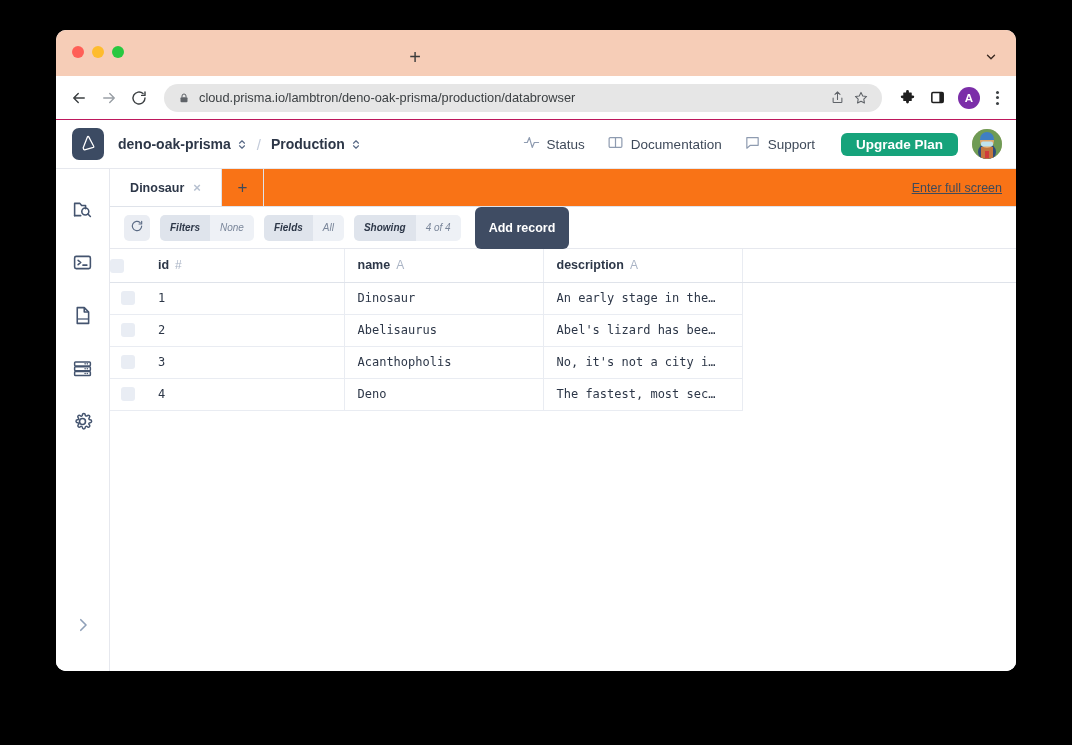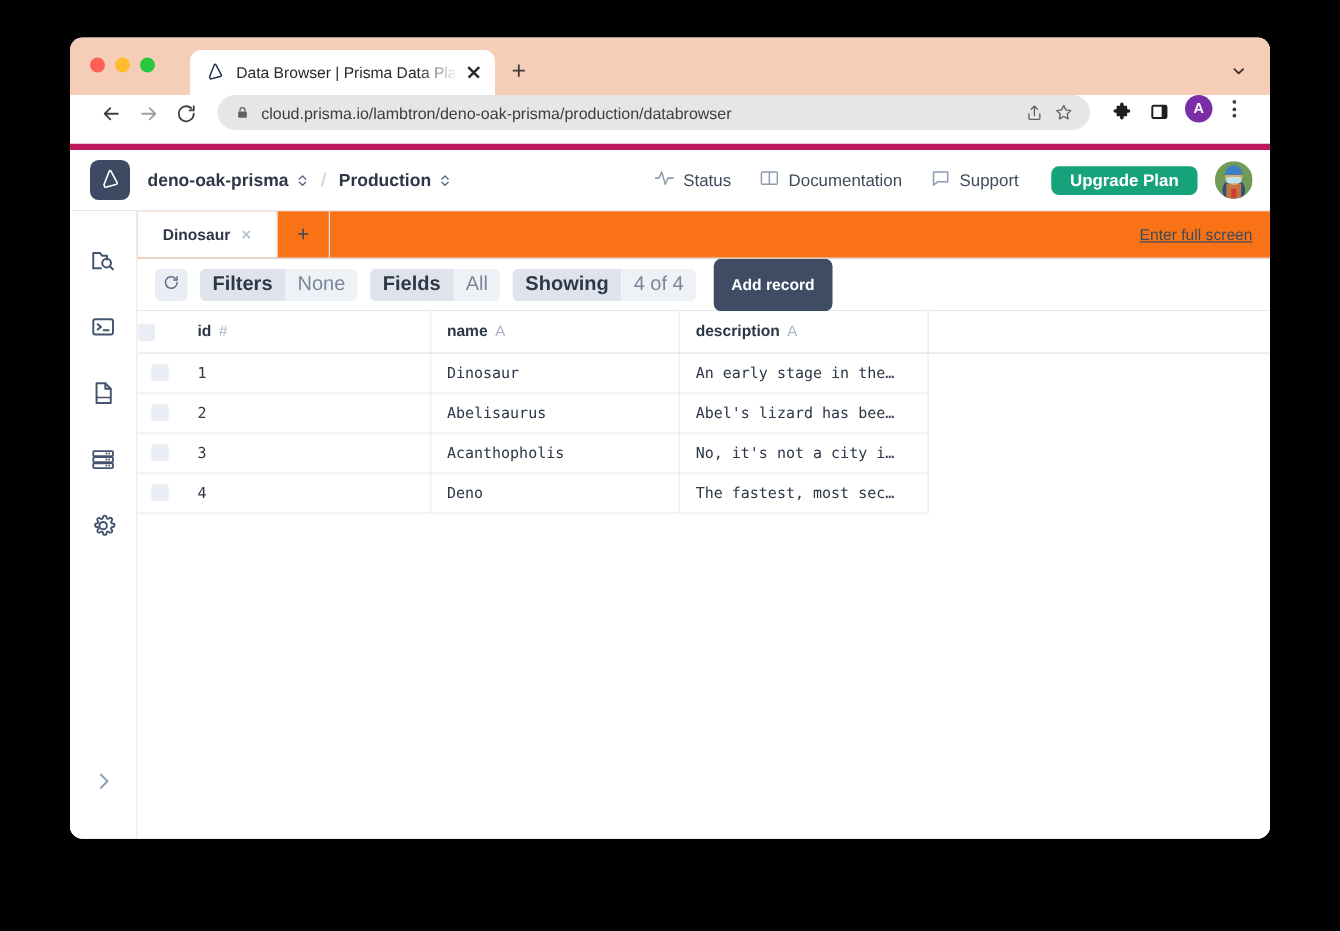--- a/index.html
+++ b/index.html
@@ -85,22 +85,23 @@
     right: 14px; bottom: 8px;
     width: 22px; height: 22px;
     display: flex; align-items: center; justify-content: center;
   }
 
   
   .toolbar {
     height: 44px;
     background: #ffffff;
     display: flex;
-    padding: 0 18px;
-    border-bottom: 5px solid #be185d;
+    align-items: center;
+    padding: 0 8px;
+    border-bottom: 1px solid #be185d;
   }
   .nav-btn {
     width: 30px; height: 30px;
     display: flex; align-items: center; justify-content: center;
     color: #4a4a4a;
     flex: 0 0 auto;
   }
   .nav-btn.disabled { color: #9c9c9c; }
   .omnibox {
     flex: 1 1 auto;
@@ -267,21 +268,22 @@
     border-radius: 5px;
     display: flex; align-items: center; justify-content: center;
     color: #5b6b85;
     border: none;
   }
   .pill {
     height: 26px;
     display: flex;
     border-radius: 5px;
     overflow: hidden;
-    font-size: 16px;
+    font-size: 10px;
+    font-style: italic;
   }
   .pill-key {
     background: #dfe4ec;
     color: #2d3748;
     font-weight: bold;
     padding: 0 10px;
     display: flex; align-items: center;
   }
   .pill-val {
     background: #eef1f6;
@@ -351,29 +353,20 @@
 
 <div class="browser-window">
 
   <div class="titlebar">
     <div class="traffic">
       <span class="dot red"></span>
       <span class="dot amber"></span>
       <span class="dot green"></span>
     </div>
 
-    <div class="tab">
-      <span class="tab-favicon">
-        <svg viewBox="0 0 24 24" width="16" height="16">
-          <path d="M5.5 17.2 11.2 2.6c.3-.8 1.4-.8 1.8-.1l6.6 12.4c.3.6.1 1.3-.5 1.6l-11.6 3.2c-.9.2-1.7-.6-1.4-1.5z" fill="none" stroke="#1a2b47" stroke-width="1.7" stroke-linejoin="round"></path>
-        </svg>
-      </span>
-      <span class="tab-title">Data Browser | Prisma Data Pla</span>
-      <span class="tab-close"></span>
-    </div>
 
     <div class="tab-new">+</div>
 
     <div class="win-chevron">
       <svg viewBox="0 0 24 24" width="14" height="14">
         <path d="M6 9l6 6 6-6" fill="none" stroke="#3b2a22" stroke-width="2.4" stroke-linecap="round" stroke-linejoin="round"></path>
       </svg>
     </div>
   </div>
 

